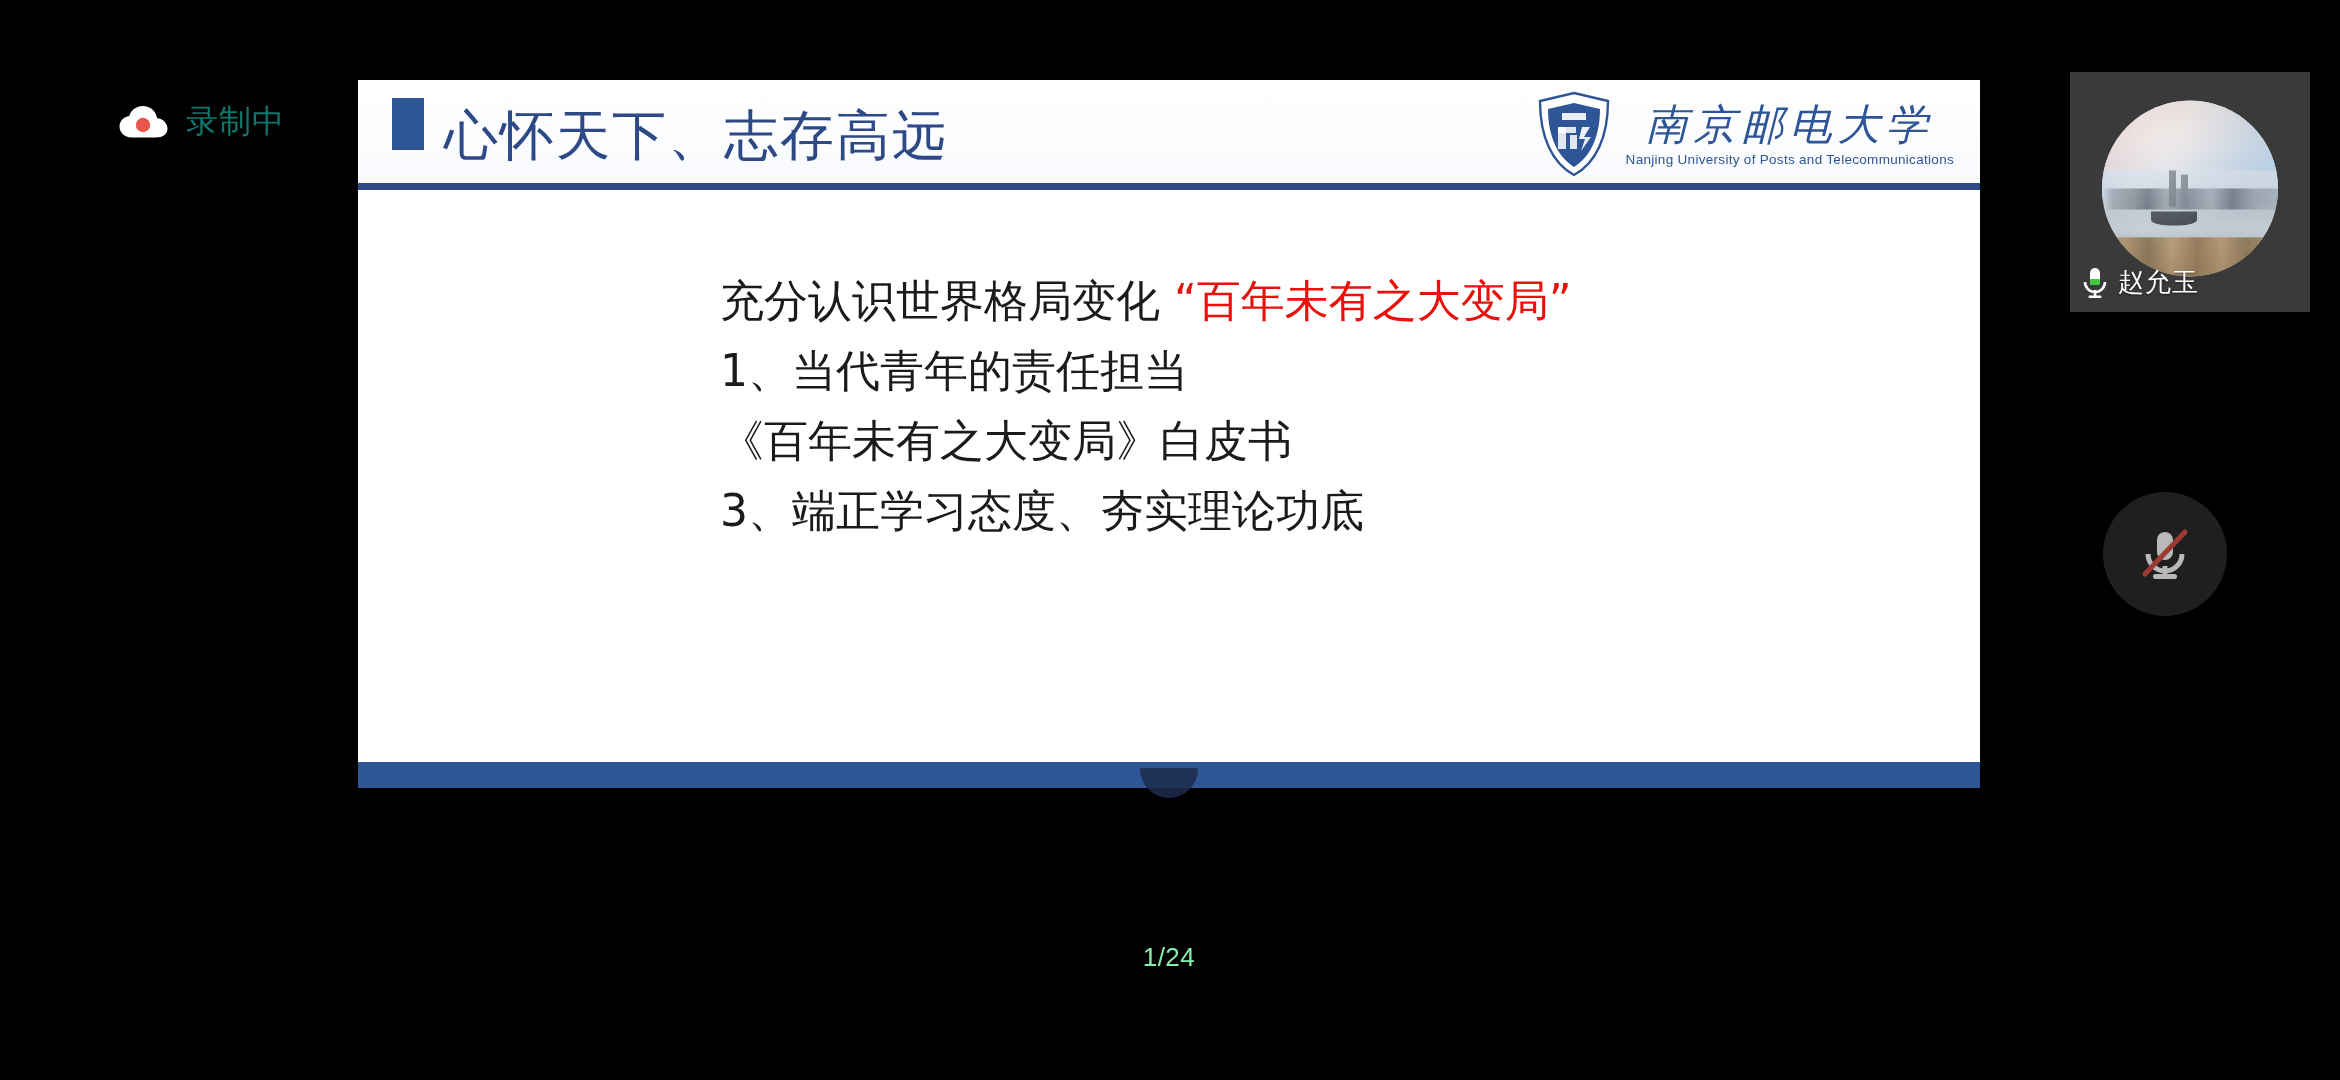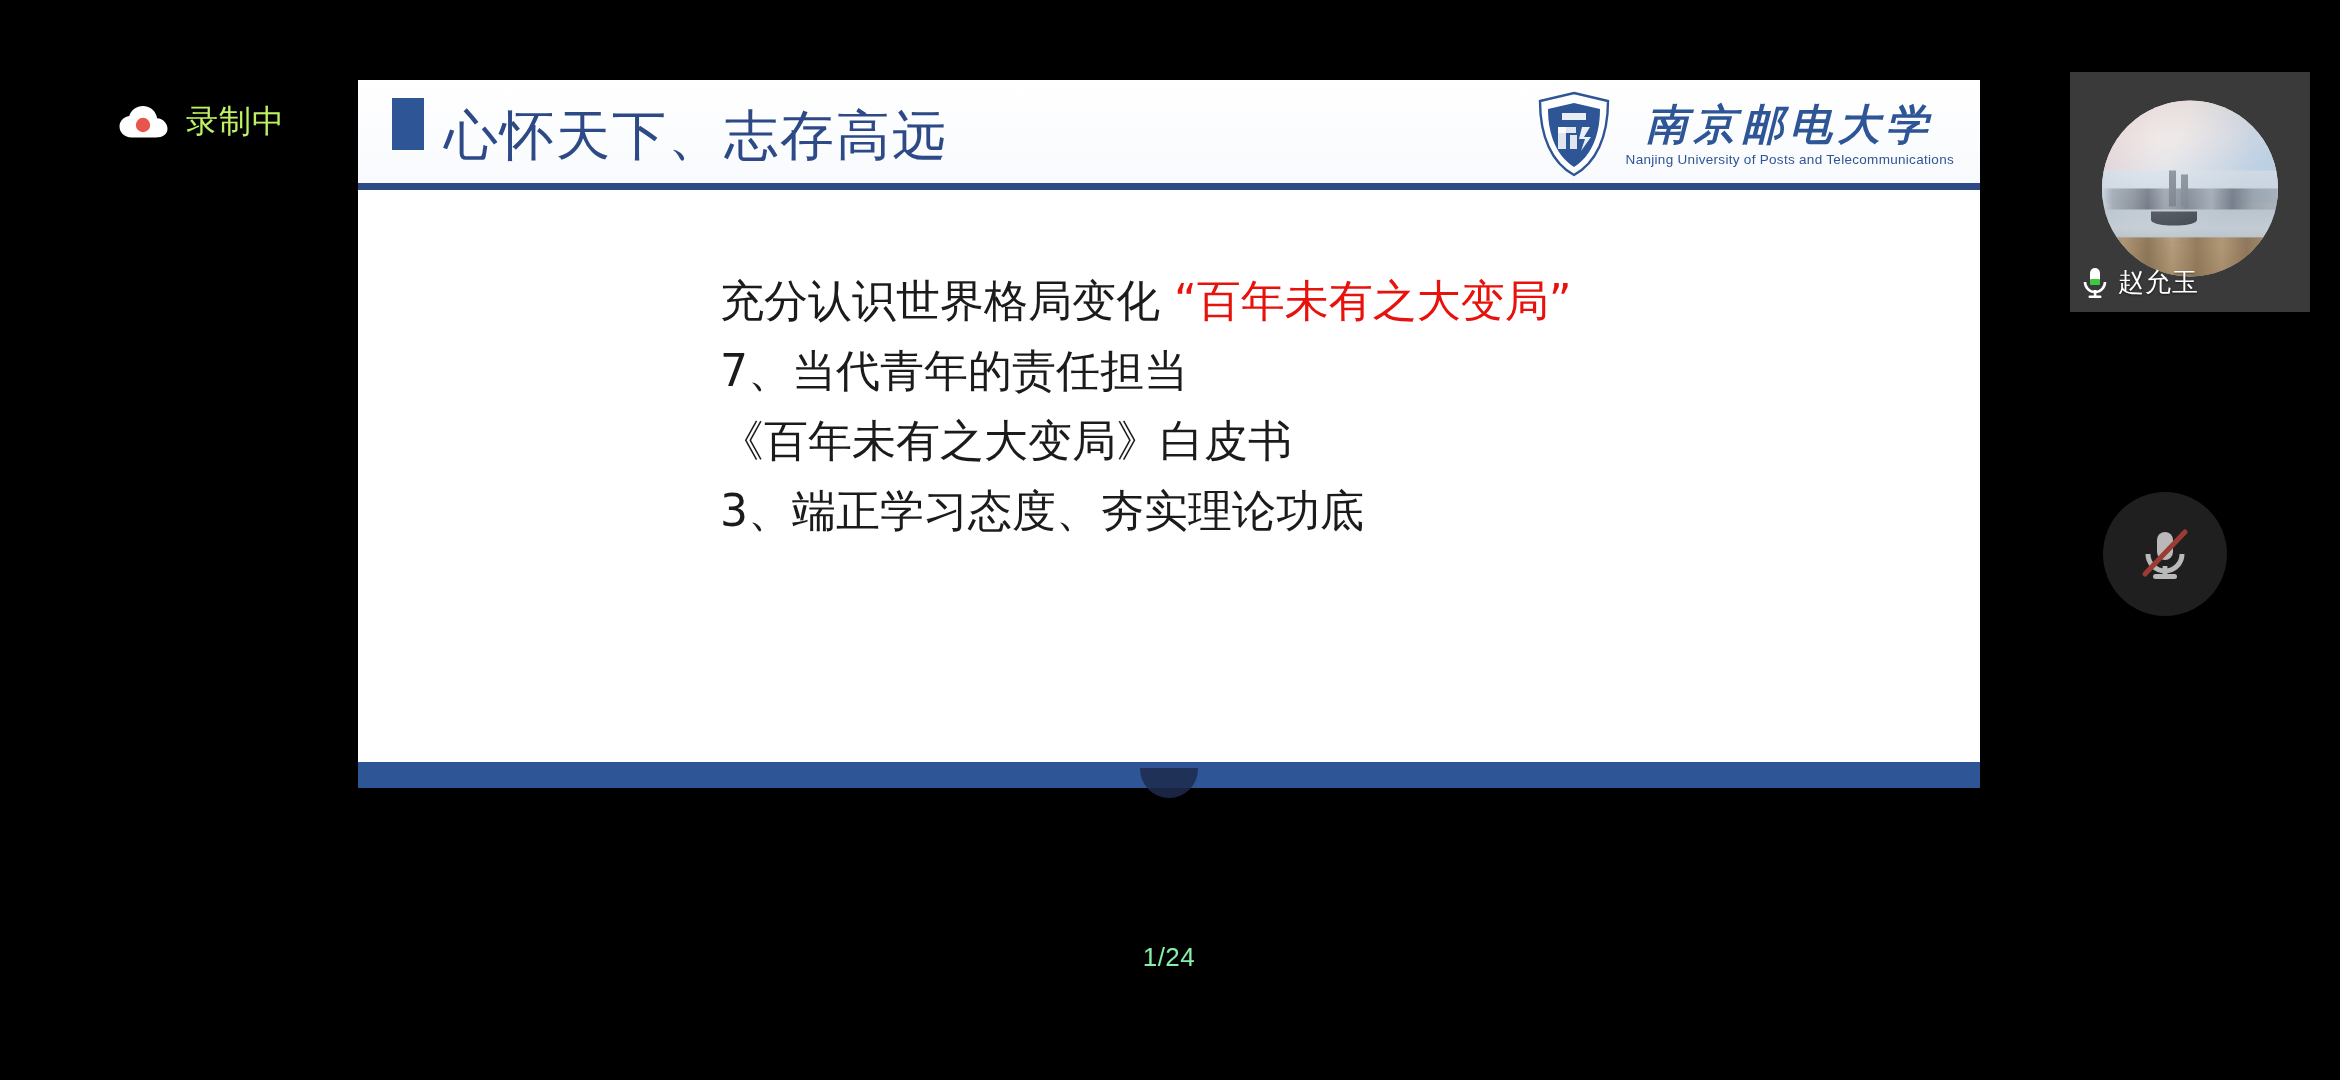--- a/index.html
+++ b/index.html
@@ -28,21 +28,21 @@
     align-items: center;
     gap: 16px;
   }
   .rec-cloud {
     position: relative;
     width: 52px;
     height: 36px;
   }
   .rec-cloud svg { display: block; }
   .rec-label {
-    color: #bef264;
+    color: #0f766e;
     font-size: 32px;
     letter-spacing: 1px;
     white-space: nowrap;
   }
 
   
   .slide {
     position: absolute;
     left: 358px;
     top: 80px;
@@ -98,21 +98,21 @@
     height: 92px;
   }
   .logo-shield { width: 76px; height: 86px; flex: none; }
   .logo-words { display: flex; flex-direction: column; align-items: center; }
   .logo-cn {
     font-size: 42px;
     color: #2e5596;
     letter-spacing: 6px;
     font-family: "DejaVu Serif", "Liberation Serif", serif;
     font-style: italic;
-    font-weight: bold;
+    font-weight: normal;
     line-height: 52px;
     white-space: nowrap;
   }
   .logo-en {
     font-size: 13.5px;
     color: #2e5596;
     letter-spacing: 0.3px;
     line-height: 18px;
     white-space: nowrap;
   }
@@ -317,21 +317,21 @@
 
       <div class="header-rule"></div>
     </div>
 
     <div class="slide-body">
       <div class="body-lines">
         <div class="body-line">
           <span>充分认识世界格局变化 </span><span class="hl">“百年未有之大变局”</span>
         </div>
         <div class="body-line">
-          <span>7、当代青年的责任担当</span><span class="hl"></span>
+          <span>1、当代青年的责任担当</span><span class="hl"></span>
         </div>
         <div class="body-line">
           <span>《百年未有之大变局》白皮书</span><span class="hl"></span>
         </div>
         <div class="body-line">
           <span>3、端正学习态度、夯实理论功底</span><span class="hl"></span>
         </div>
       </div>
     </div>
 

